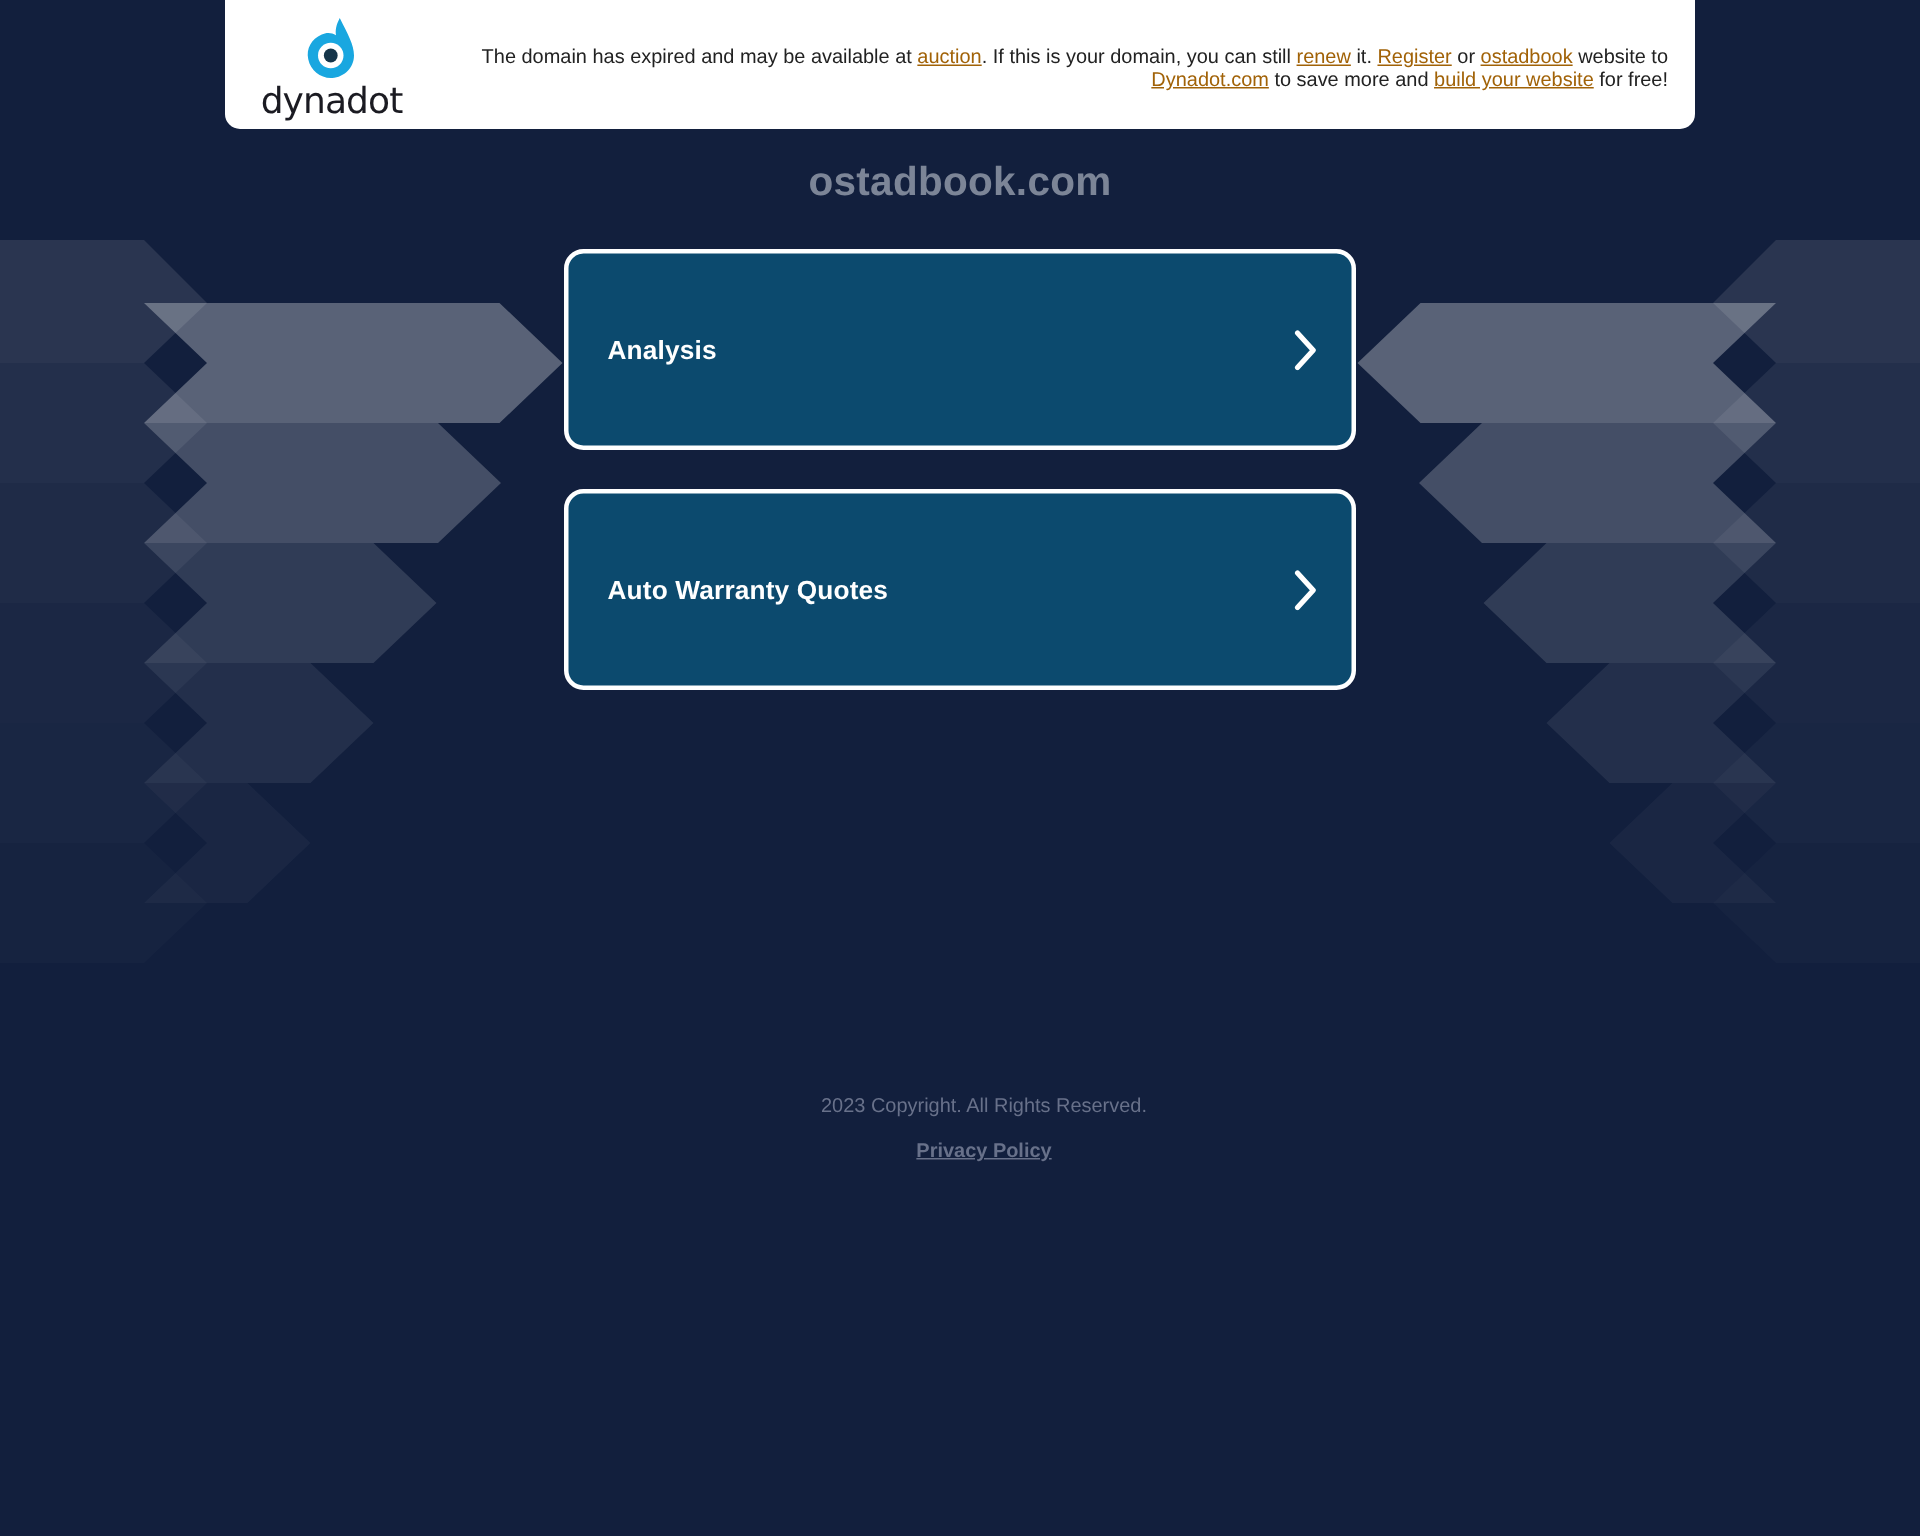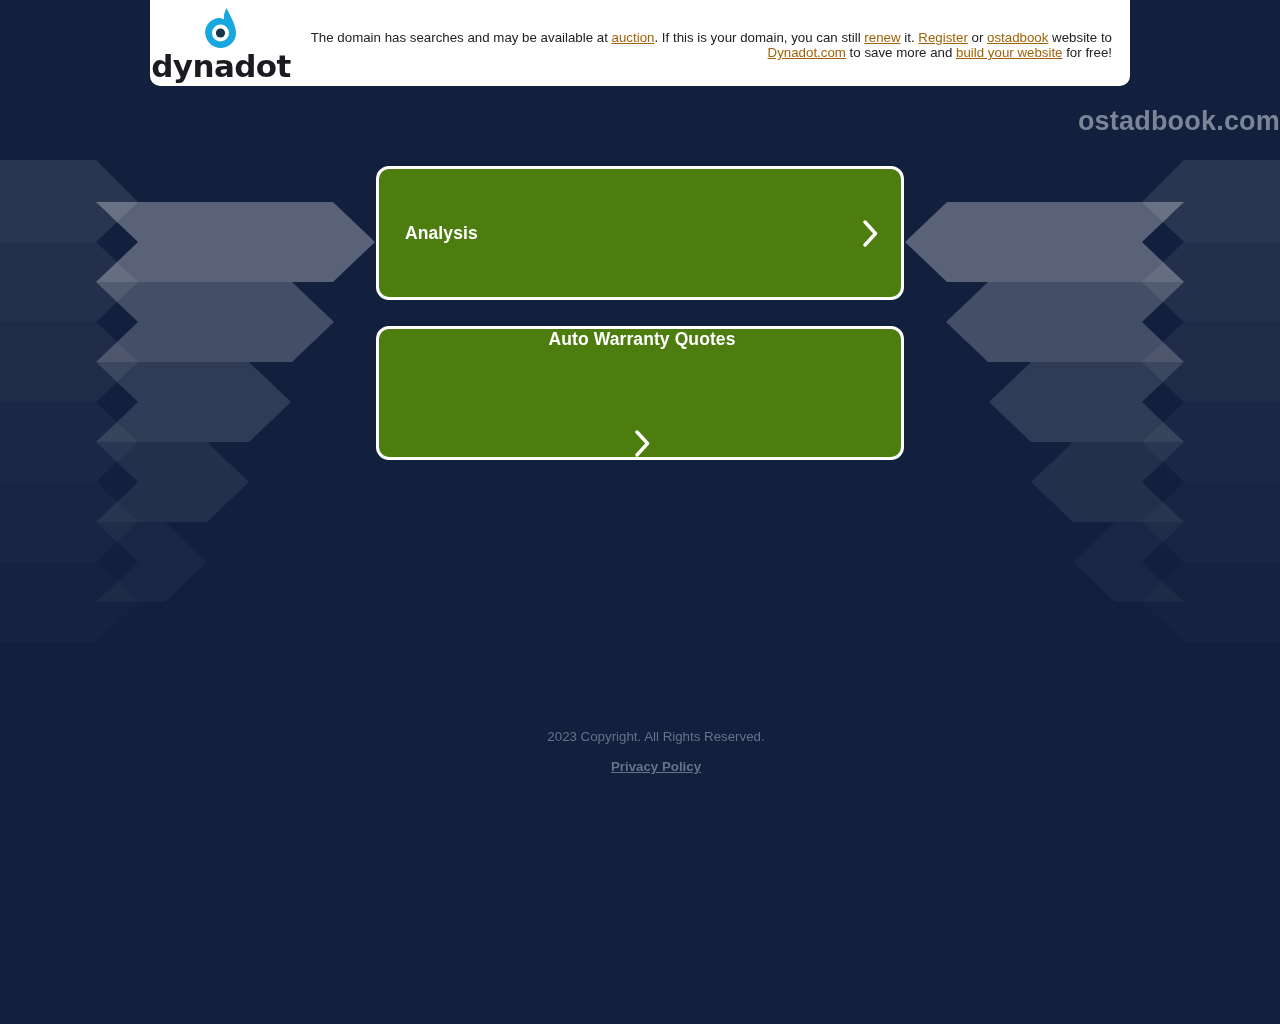--- a/index.html
+++ b/index.html
@@ -47,22 +47,22 @@
     display: flex;
     flex-direction: column;
     align-items: center;
     justify-content: center;
     margin-right: 14px;
     margin-top: 4px;
   }
   .logo-mark { display:block; }
   .logo-wordmark {
     font-family: "DejaVu Sans", sans-serif;
-    font-weight: bold;
-    font-size: 31px;
+    font-weight: normal;
+    font-size: 24px;
     color: #1b1b22;
     letter-spacing: -0.6px;
     line-height: 1;
     margin-top: 1px;
   }
   .banner-text {
     flex: 1 1 auto;
     text-align: right;
     font-size: 13.3px;
     line-height: 15px;
@@ -77,21 +77,21 @@
   }
 
   
   #content {
     position: relative;
     z-index: 5;
     width: 1280px;
     padding-top: 104px;
   }
   #domain-title {
-    text-align: right;
+    text-align: center;
     font-size: 27px;
     font-weight: bold;
     color: #7c8597;
     letter-spacing: 0.2px;
     margin: 0;
     padding: 0;
     line-height: 34px;
   }
   #related-wrap {
     width: 528px;
@@ -101,31 +101,31 @@
   #related-label {
     font-size: 11.5px;
     color: #8d95a6;
     padding-left: 1px;
     padding-bottom: 8px;
     line-height: 14px;
   }
   .search-card {
     position: relative;
     height: 134px;
-    background: #4d7c0f;
+    background: #0c4a6e;
     border: 3px solid #ffffff;
     border-radius: 13px;
     margin-bottom: 26px;
     display: flex;
     align-items: center;
     justify-content: space-between;
     padding: 0 22px 0 26px;
     cursor: pointer;
   }
-  .search-card:last-child { margin-bottom: 0; flex-direction: column; }
+  .search-card:last-child { margin-bottom: 0; }
   .card-label {
     color: #ffffff;
     font-size: 17.5px;
     font-weight: bold;
     letter-spacing: 0.1px;
   }
   .chevron-right {
     flex: 0 0 auto;
     display: block;
   }
@@ -197,21 +197,21 @@
   <div class="banner-logo">
     <svg class="logo-mark" width="44" height="42" viewBox="0 0 44 42" aria-hidden="true">
       <path d="M27.5 0 C25 5 24.5 8 25 11.5 C22 9.5 18.5 9.5 15.5 11 C8.5 14 5 20.5 6.5 27.5 C8 35 15 40.5 22.5 40 C30.5 39.5 37 33 37 25 C37 18 33 11 27.5 0 Z" fill="#19a7e0"></path>
       <circle cx="21.5" cy="25" r="8.5" fill="#ffffff"></circle>
       <circle cx="21.5" cy="25" r="4.6" fill="#15354a"></circle>
     </svg>
     <div class="logo-wordmark">dynadot</div>
   </div>
 
   <div class="banner-text">
-    <span>The domain has searches and may be available at </span><a href="#">auction</a><span>. If this is your domain, you can still </span><a href="#">renew</a><span> it. </span><a href="#">Register</a><span> or </span><a href="#">ostadbook</a><span> website to </span><a href="#">Dynadot.com</a><span> to save more and </span><a href="#">build your website</a><span> for free!</span>
+    <span>The domain has expired and may be available at </span><a href="#">auction</a><span>. If this is your domain, you can still </span><a href="#">renew</a><span> it. </span><a href="#">Register</a><span> or </span><a href="#">ostadbook</a><span> website to </span><a href="#">Dynadot.com</a><span> to save more and </span><a href="#">build your website</a><span> for free!</span>
   </div>
 </div>
 
 <div id="content">
 
   <h1 id="domain-title">ostadbook.com</h1>
 
   <div id="related-wrap">
 
     <div class="search-card">

